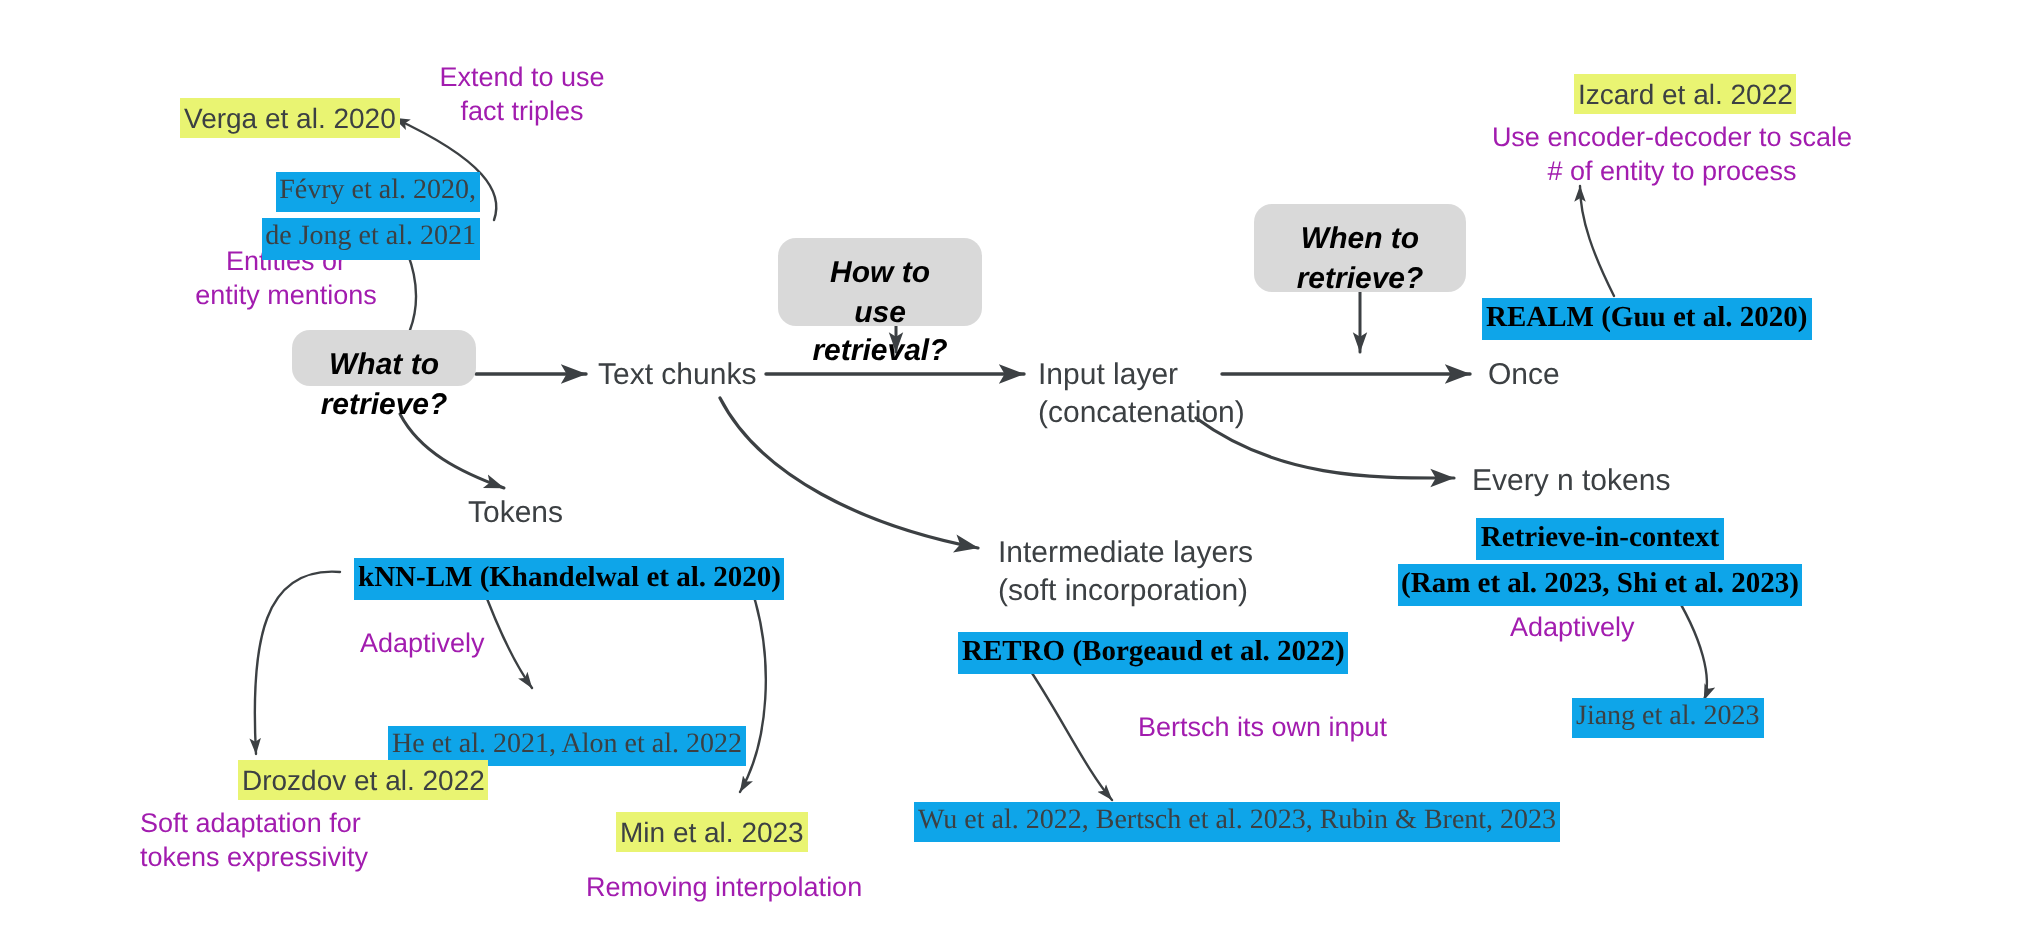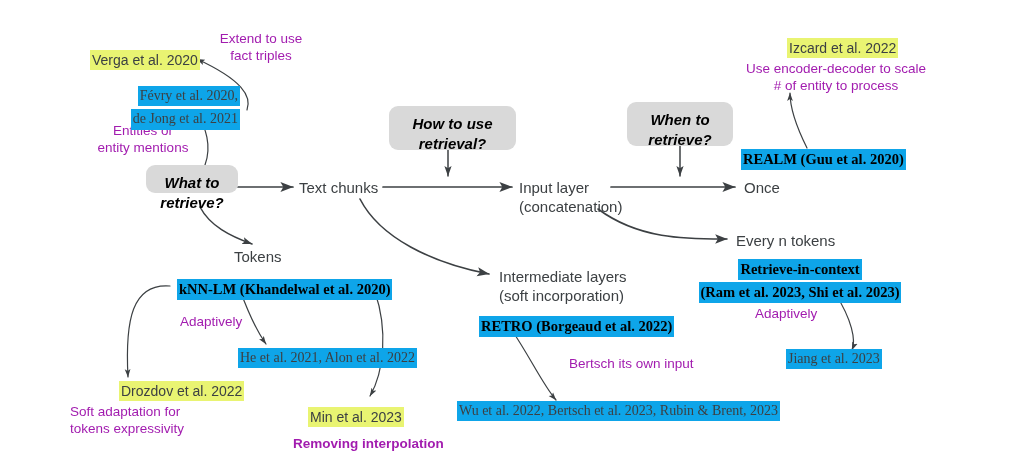--- a/index.html
+++ b/index.html
@@ -126,21 +126,21 @@
 
       <path d="M835,293 C852,320 856,340 852,350" stroke-width="1.2" marker-end="url(#ahs)"></path>
     </g>
   </svg>
 
   <div class="qbox" style="left:146px; top:165px; width:92px; height:28px;">
     <div>What to</div>
     <div>retrieve?</div>
   </div>
 
-  <div class="qbox" style="left:389px; top:106px; width:127px; height:44px;">
+  <div class="qbox" style="left:389px; top:119px; width:102px; height:44px;">
     <div>How to use</div>
     <div>retrieval?</div>
   </div>
 
   <div class="qbox" style="left:627px; top:102px; width:106px; height:44px;">
     <div>When to</div>
     <div>retrieve?</div>
   </div>
 
   <div class="node plain" style="left:299px; top:178px;">Text chunks</div>
@@ -180,21 +180,21 @@
 
   <div class="node plain-sm" style="left:755px; top:305px;">Adaptively</div>
 
   <div class="node plain-sm" style="left:569px; top:355px;">Bertsch its own input</div>
 
   <div class="node plain-sm" style="left:70px; top:403px;">
     <div>Soft adaptation for</div>
     <div>tokens expressivity</div>
   </div>
 
-  <div class="node plain-sm" style="left:293px; top:435px;font-weight:bold;">Removing interpolation</div>
+  <div class="node plain-sm" style="left:293px; top:435px;">Removing interpolation</div>
 
   <div class="hl lime normal" style="left:90px; top:48px;">
     <span class="mark">Verga et al. 2020</span>
   </div>
 
   <div class="hl mint normal right" style="left:118px; top:83px; width:122px;">
     <div><span class="mark">Févry et al. 2020,</span></div>
     <div><span class="mark">de Jong et al. 2021</span></div>
   </div>
 
@@ -203,21 +203,21 @@
   </div>
 
   <div class="hl mint bold" style="left:741px; top:147px;">
     <span class="mark">REALM (Guu et al. 2020)</span>
   </div>
 
   <div class="hl mint bold" style="left:177px; top:277px;">
     <span class="mark">kNN-LM (Khandelwal et al. 2020)</span>
   </div>
 
-  <div class="hl mint normal" style="left:194px; top:345px;margin-left:44px;">
+  <div class="hl mint normal" style="left:194px; top:360px;">
     <span class="mark">He et al. 2021, Alon et al. 2022</span>
   </div>
 
   <div class="hl lime normal" style="left:71px; top:379px;padding-left:48px;">
     <span class="mark">Drozdov et al. 2022</span>
   </div>
 
   <div class="hl lime normal" style="left:308px; top:405px;">
     <span class="mark">Min et al. 2023</span>
   </div>

